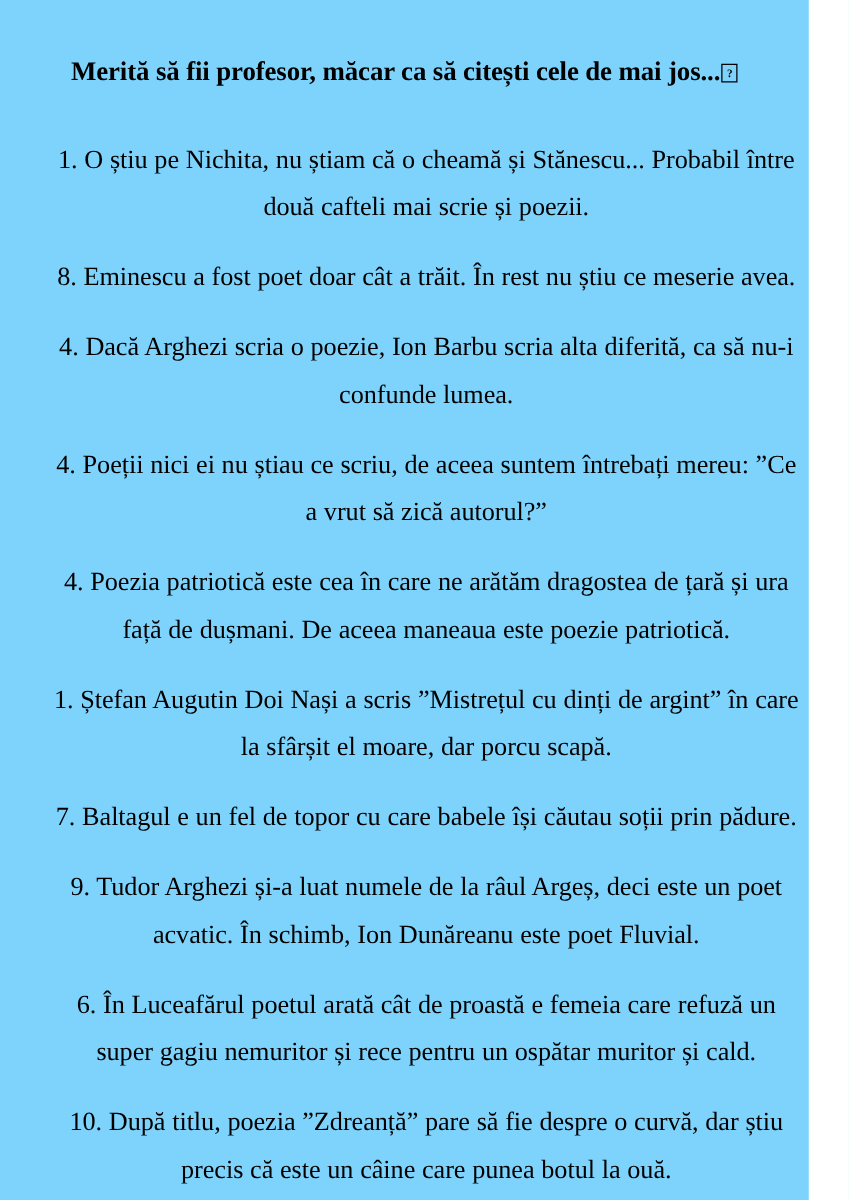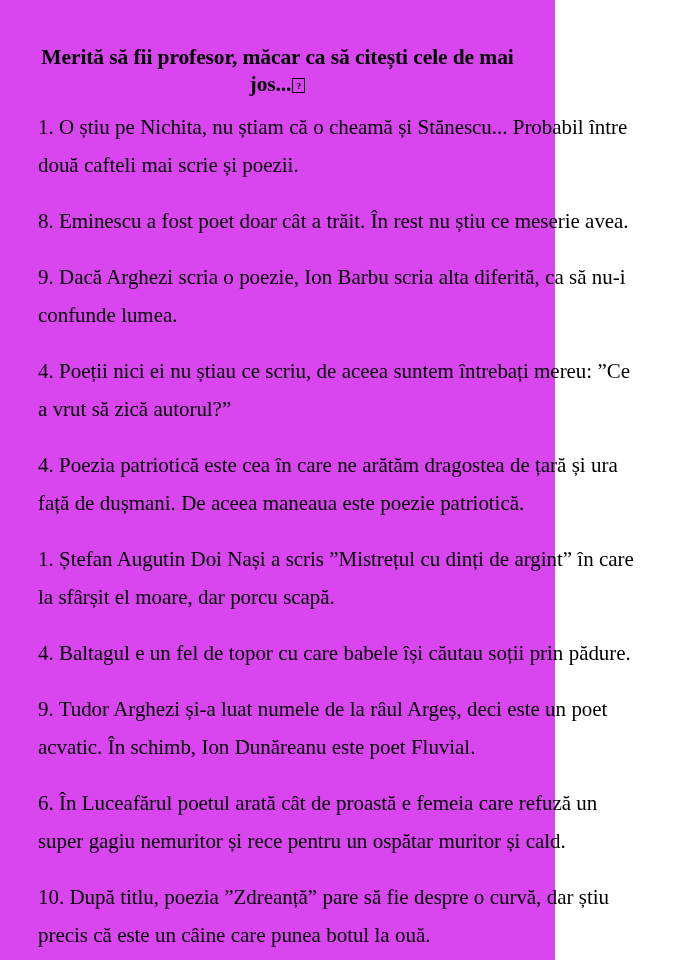--- a/index.html
+++ b/index.html
@@ -13,23 +13,23 @@
     width: 679px;
     height: 960px;
     overflow: hidden;
     font-family: "Liberation Serif", "DejaVu Serif", serif;
     color: #000000;
     -webkit-font-smoothing: antialiased;
   }
 
   #document-page {
     position: relative;
-    width: 555px;
+    width: 647px;
     height: 960px;
-    background: #d946ef;
+    background: #7dd3fc;
     box-sizing: border-box;
   }
 
   #document-title {
     position: absolute;
     left: 0;
     right: 0;
     top: 30px;
     text-align: center;
     font-size: 21.5px;
@@ -67,42 +67,42 @@
     position: absolute;
     left: 38px;
     top: 108px;
     width: 606px;
   }
 
   .joke-item {
     font-size: 21px;
     line-height: 38px;
     margin: 0 0 18px 0;
-    text-align: left;
+    text-align: center;
     letter-spacing: -0.05px;
     word-spacing: 0.2px;
   }
 
   .joke-item:last-child {
     margin-bottom: 16px;
   }
 </style>
 </head>
 <body>
 
 <div id="document-page">
 
   <h1 id="document-title"><span>Merită să fii profesor, măcar ca să citești cele de mai jos...</span><span class="tofu-glyph"></span></h1>
 
   <div id="joke-list">
     <p class="joke-item">1. O știu pe Nichita, nu știam că o cheamă și Stănescu... Probabil între două  cafteli mai scrie și poezii.</p>
     <p class="joke-item">8. Eminescu a fost poet doar cât a trăit. În rest nu știu  ce meserie avea.</p>
-    <p class="joke-item">9. Dacă Arghezi scria o poezie, Ion Barbu scria alta diferită, ca să nu-i confunde lumea.</p>
+    <p class="joke-item">4. Dacă Arghezi scria o poezie, Ion Barbu scria alta diferită, ca să nu-i confunde lumea.</p>
     <p class="joke-item">4. Poeții nici ei nu știau ce scriu, de aceea suntem  întrebați mereu: ”Ce a vrut să zică autorul?”</p>
     <p class="joke-item">4. Poezia patriotică este cea în care ne arătăm dragostea  de țară și ura față de dușmani. De aceea maneaua este poezie patriotică.</p>
     <p class="joke-item">1.  Ștefan Augutin Doi Nași a scris ”Mistrețul cu dinți de  argint” în care la  sfârșit el moare, dar porcu scapă.</p>
-    <p class="joke-item">4. Baltagul e un fel de topor cu care babele își căutau soții prin pădure.</p>
+    <p class="joke-item">7. Baltagul e un fel de topor cu care babele își căutau soții prin pădure.</p>
     <p class="joke-item">9. Tudor Arghezi și-a luat numele de la râul Argeș, deci este un poet acvatic. În  schimb, Ion Dunăreanu este poet Fluvial.</p>
     <p class="joke-item">6. În Luceafărul poetul arată cât de proastă e femeia care  refuză un super gagiu nemuritor și rece pentru un ospătar muritor și cald.</p>
     <p class="joke-item">10. După titlu, poezia  ”Zdreanță” pare să fie despre o curvă,  dar știu precis că este un câine care  punea botul la ouă.</p>
   </div>
 
 </div>
 
 </body></html>

